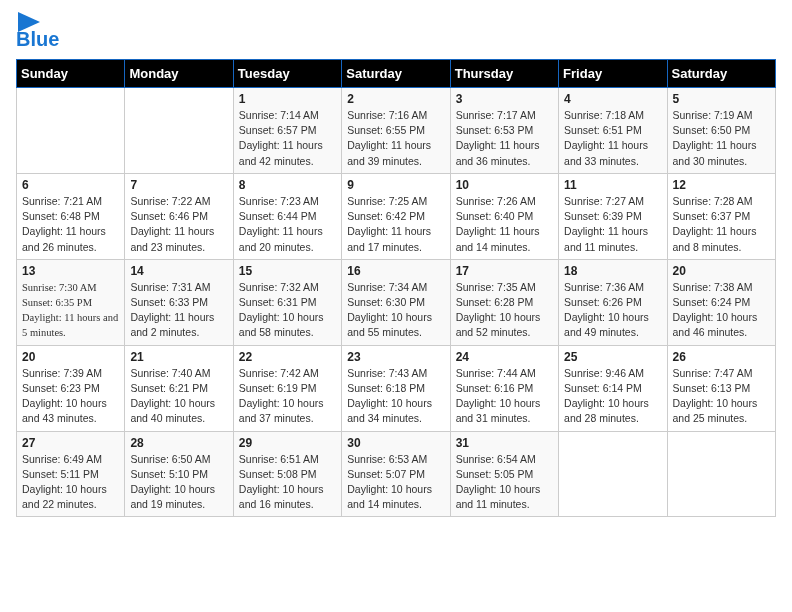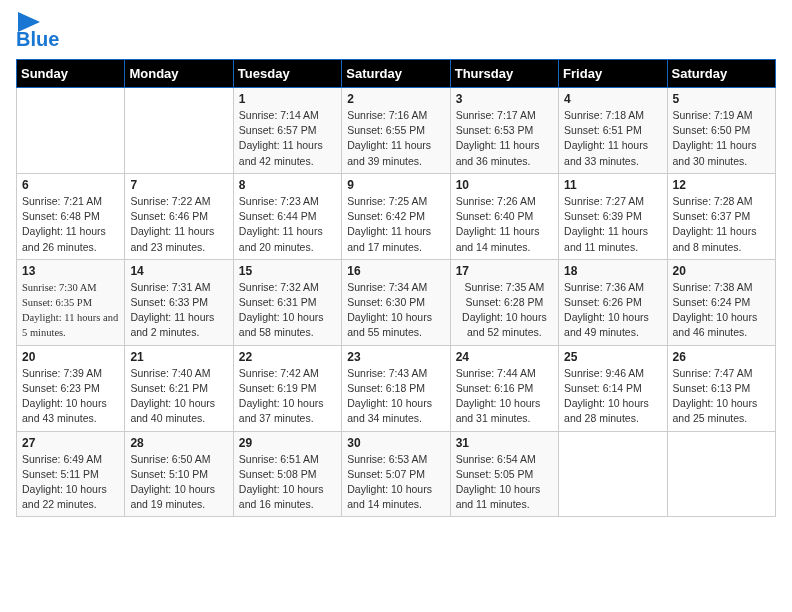--- a/index.html
+++ b/index.html
@@ -194,21 +194,21 @@
 Daylight: 10 hours and 58 minutes.</div>
         </td>
         <td>
           <span class="day-num">16</span>
           <div class="day-info" style="white-space: pre-line;">Sunrise: 7:34 AM
 Sunset: 6:30 PM
 Daylight: 10 hours and 55 minutes.</div>
         </td>
         <td>
           <span class="day-num">17</span>
-          <div class="day-info" style="white-space: pre-line; text-align: center;">Sunrise: 7:35 AM
+          <div class="day-info" style="white-space: pre-line;">Sunrise: 7:35 AM
 Sunset: 6:28 PM
 Daylight: 10 hours and 52 minutes.</div>
         </td>
         <td>
           <span class="day-num">18</span>
           <div class="day-info" style="white-space: pre-line;">Sunrise: 7:36 AM
 Sunset: 6:26 PM
 Daylight: 10 hours and 49 minutes.</div>
         </td>
         <td>

